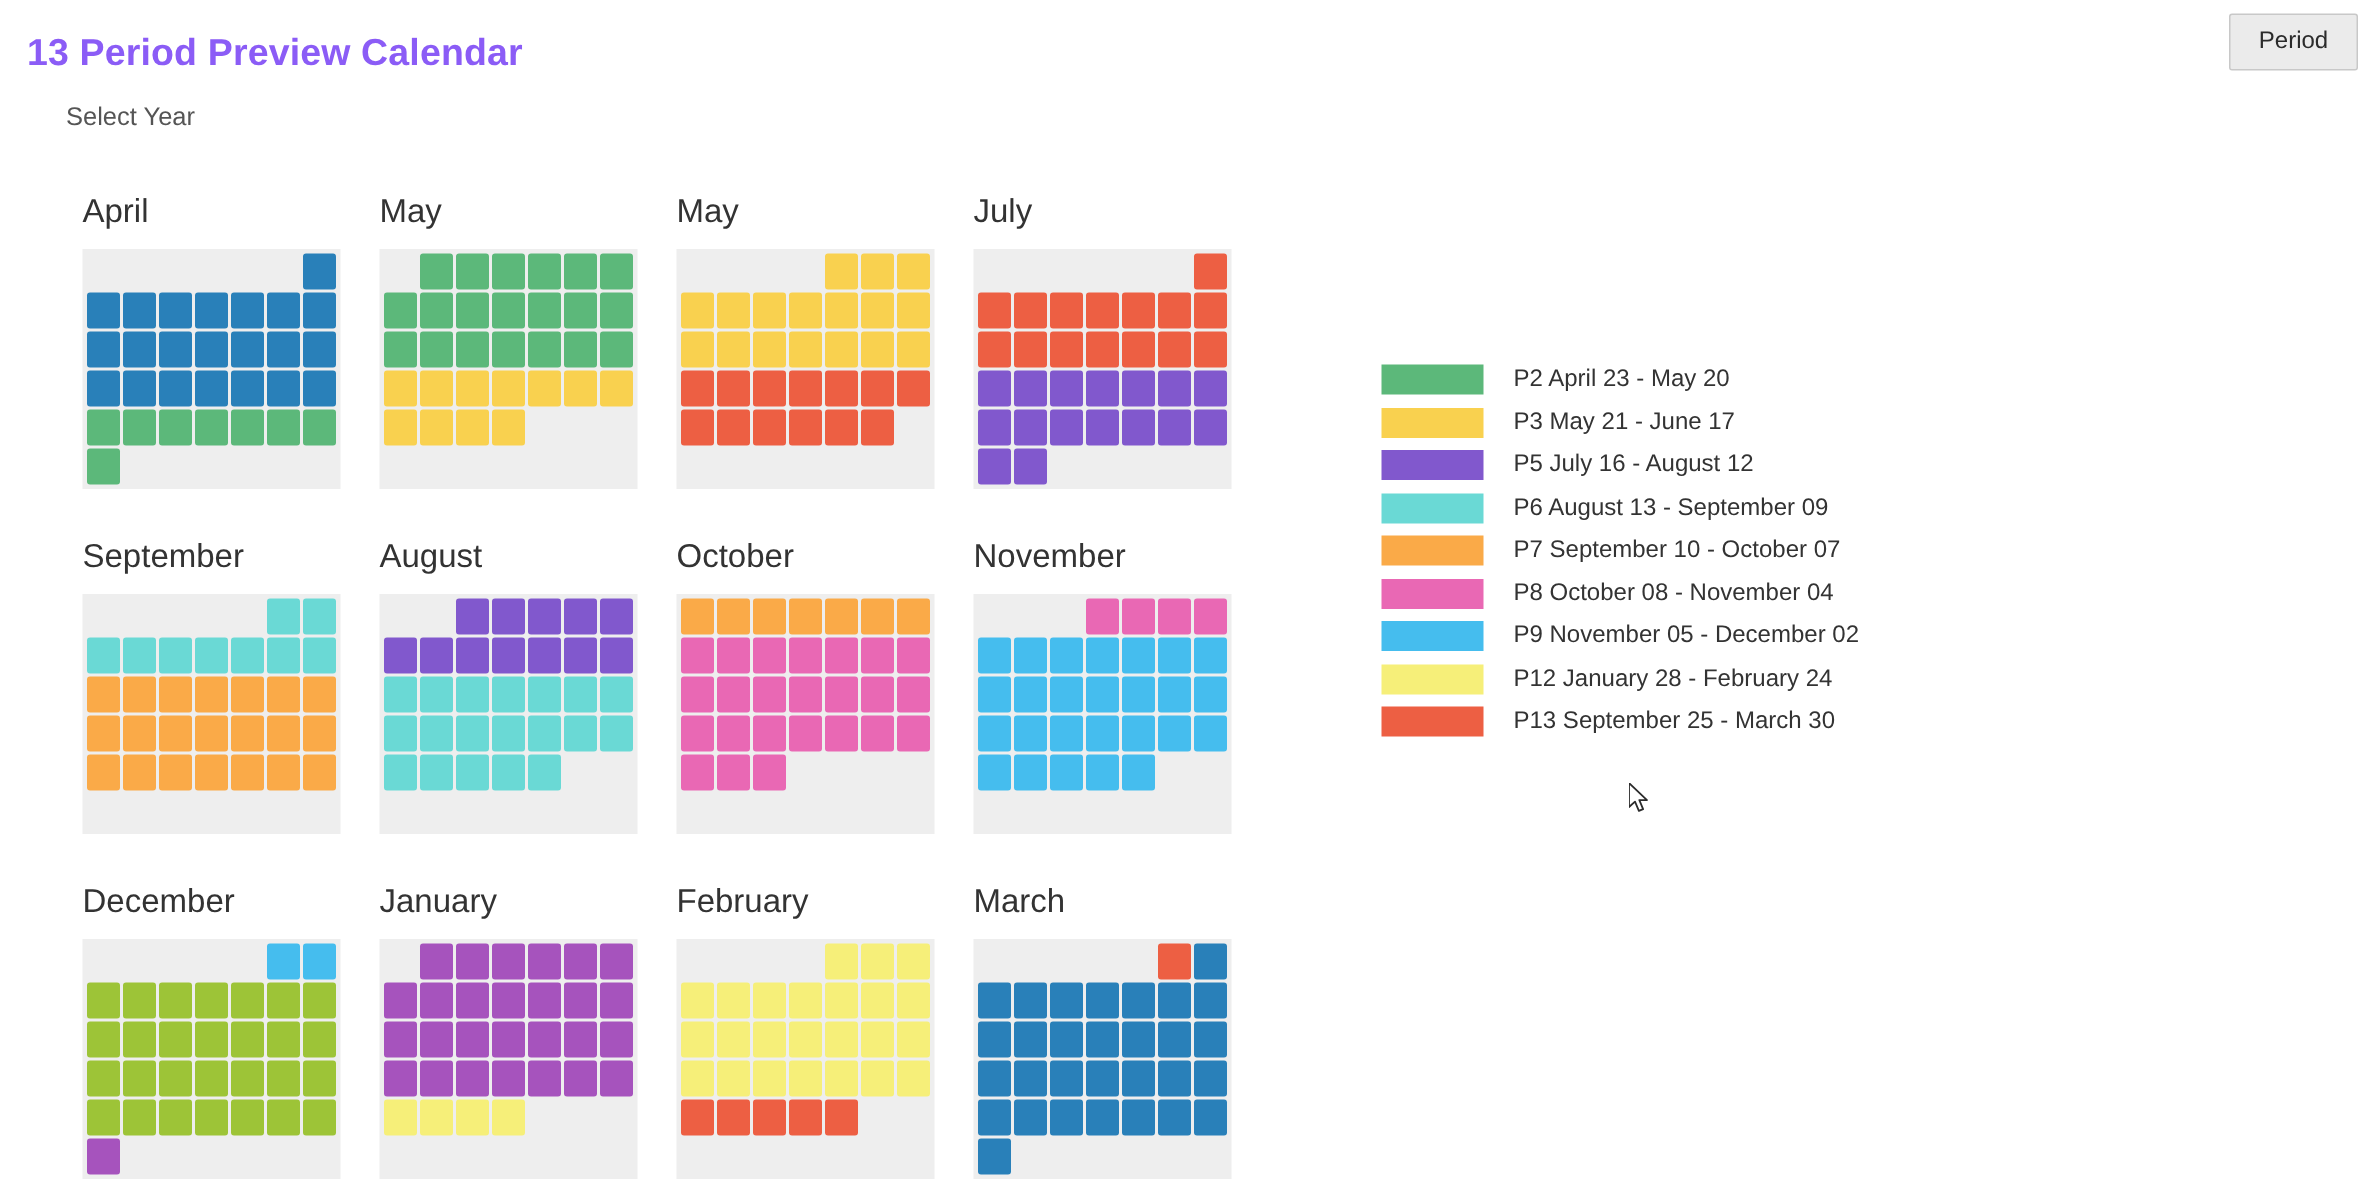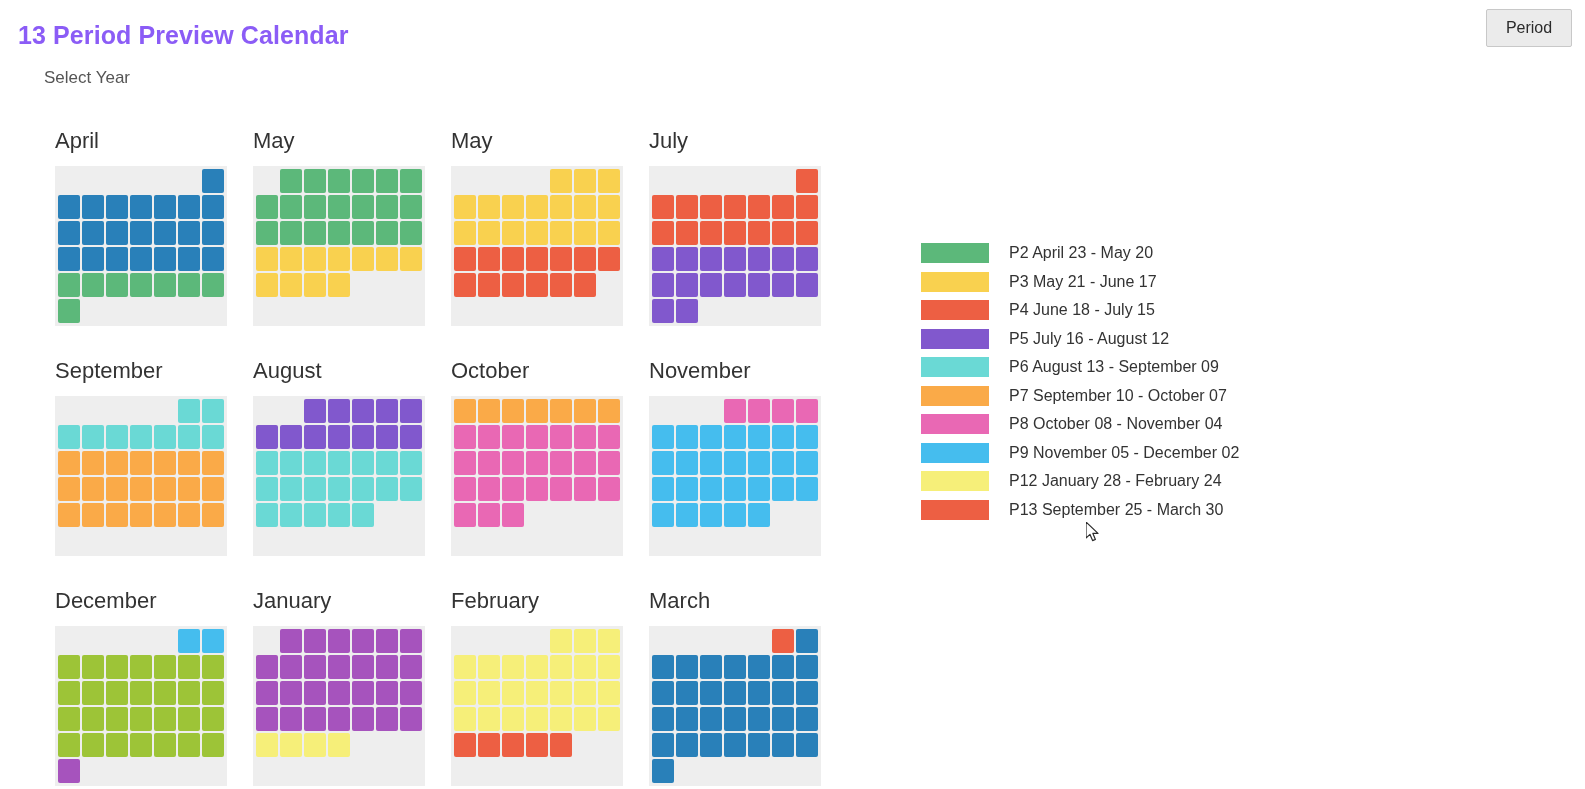--- a/index.html
+++ b/index.html
@@ -757,24 +757,20 @@
   <div id="legend">
       <div class="legend-item">
         <span class="legend-swatch" style="background: rgb(92, 184, 122);"></span>
         <span class="legend-label">P2 April 23 - May 20</span>
       </div>
       <div class="legend-item">
         <span class="legend-swatch" style="background: rgb(249, 209, 79);"></span>
         <span class="legend-label">P3 May 21 - June 17</span>
       </div>
       <div class="legend-item">
-        <span class="legend-swatch" style="background: rgb(237, 95, 67);"></span>
-        <span class="legend-label">P4 June 18 - July 15</span>
-      </div>
-      <div class="legend-item">
         <span class="legend-swatch" style="background: rgb(129, 88, 205);"></span>
         <span class="legend-label">P5 July 16 - August 12</span>
       </div>
       <div class="legend-item">
         <span class="legend-swatch" style="background: rgb(106, 217, 213);"></span>
         <span class="legend-label">P6 August 13 - September 09</span>
       </div>
       <div class="legend-item">
         <span class="legend-swatch" style="background: rgb(250, 170, 72);"></span>
         <span class="legend-label">P7 September 10 - October 07</span>

